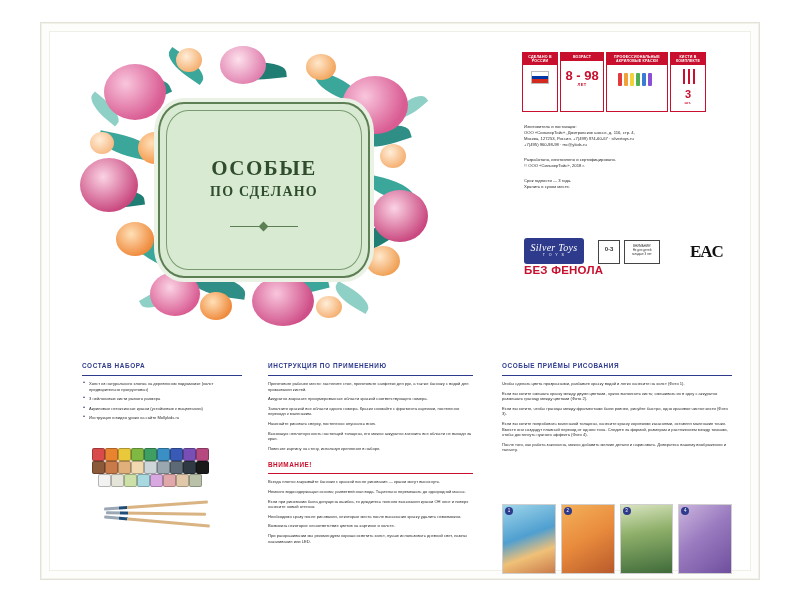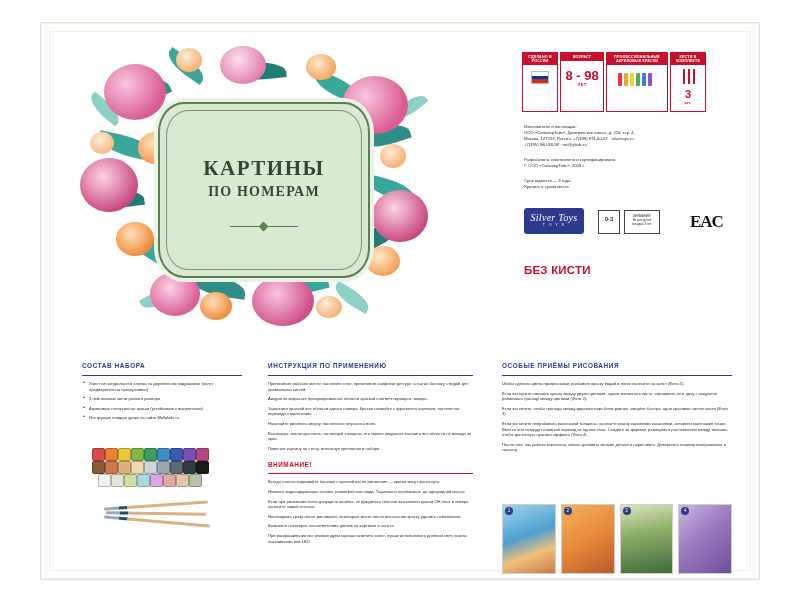--- a/index.html
+++ b/index.html
@@ -193,21 +193,21 @@
     font-size: 4.2px;
     line-height: 6px;
     color: #2b2b2b;
     margin-bottom: 9px;
   }
   .rc-line { display: block; }
 
   .logo-row {
     position: absolute;
     left: 474px;
-    top: 176px;
+    top: 206px;
     width: 230px;
     height: 30px;
   }
   .silver-logo {
     position: absolute;
     left: 0; top: 0;
     width: 60px; height: 26px;
     background: #2e3a8c;
     border-radius: 3px;
     color: #ffffff;
@@ -408,22 +408,22 @@
           <div class="petal" style="left:286px; top:206px; width:34px; height:30px; background:radial-gradient(circle at 40% 35%, #ffe8cc, #f0a055 72%);"></div>
           <div class="petal" style="left:120px; top:252px; width:32px; height:28px; background:radial-gradient(circle at 40% 35%, #ffe0b8, #ef8a3c 72%);"></div>
           <div class="petal" style="left:226px; top:14px; width:30px; height:26px; background:radial-gradient(circle at 40% 35%, #ffe8cc, #f3a65f 72%);"></div>
           <div class="petal" style="left:96px; top:8px; width:26px; height:24px; background:radial-gradient(circle at 40% 35%, #ffeed9, #f5b072 72%);"></div>
           <div class="petal" style="left:300px; top:104px; width:26px; height:24px; background:radial-gradient(circle at 40% 35%, #ffeed9, #f5b072 72%);"></div>
           <div class="petal" style="left:10px; top:92px; width:24px; height:22px; background:radial-gradient(circle at 40% 35%, #ffeed9, #f7bb86 72%);"></div>
           <div class="petal" style="left:236px; top:256px; width:26px; height:22px; background:radial-gradient(circle at 40% 35%, #ffeed9, #f5b072 72%);"></div>
         </div>
 
         <div class="label-frame">
-          <div class="label-title">КАРТИНЫ</div>
-          <div class="label-sub">ПО НОМЕРАМ</div>
+          <div class="label-title">ОСОБЫЕ</div>
+          <div class="label-sub">ПО СДЕЛАНО</div>
           <div class="label-orn"></div>
         </div>
       </div>
 
       <div class="badges">
 
         <div class="badge b1">
           <div class="badge-hdr">СДЕЛАНО
 В РОССИИ</div>
           <div class="flag"></div>
@@ -493,21 +493,21 @@
         </div>
         <div class="warn-ico" style="left:100px; width:34px;">
           <div style="margin-top:3px;white-space:pre-line;">ВНИМАНИЕ!
 Не для детей
 младше 3 лет</div>
         </div>
         <div class="eac">ЕAC</div>
       </div>
 
       <div class="no-phenol">
-        <div>БЕЗ КИСТИ</div>
+        <div>БЕЗ ФЕНОЛА</div>
       </div>
 
       <div class="col col-1">
         <h3>СОСТАВ НАБОРА</h3>
         <div class="hr"></div>
         <ul class="ticks">
           <li>Холст из натурального хлопка на деревянном подрамнике (холст предварительно прогрунтован)</li>
           <li>3 нейлоновые кисти разного размера</li>
           <li>Акриловые нетоксичные краски (устойчивые к выцветанию)</li>
           <li>Инструкция и видео уроки на сайте Mollykids.ru</li>

